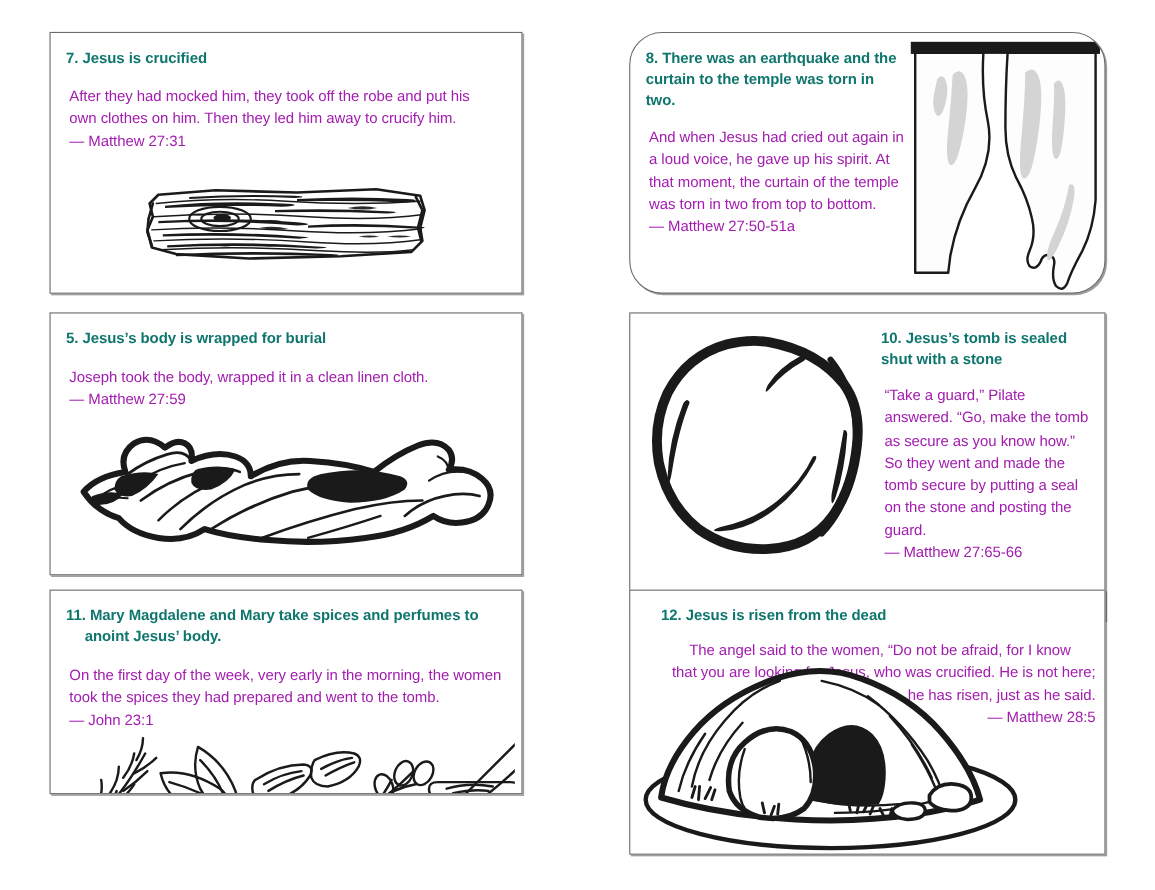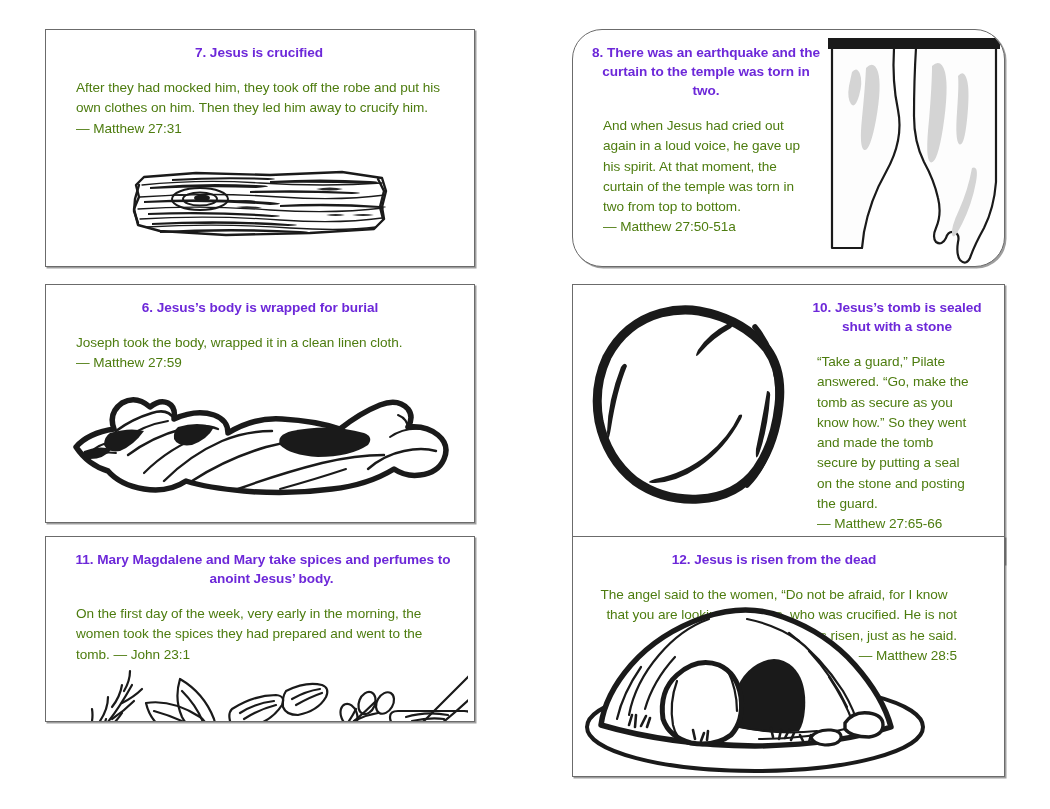--- a/index.html
+++ b/index.html
@@ -40,36 +40,35 @@
   #card-11 { left: 45px;  top: 536px; width: 430px; height: 186px; }
   #card-12 { left: 572px; top: 536px; width: 433px; height: 241px; }
 
   .card-inner {
     position: relative;
     width: 100%;
     height: 100%;
   }
 
   .title {
-    color: #6d28d9;
+    color: #0f766e;
     font-weight: bold;
     font-size: 13.6px;
     line-height: 19px;
     letter-spacing: -0.05px;
     margin: 0;
-    text-align: center;
   }
   .title .cont { display: block; padding-left: 17px; }
 
   .body {
-    color: #4d7c0f;
+    color: #a21caf;
     font-size: 13.6px;
     line-height: 20.3px;
     letter-spacing: -0.05px;
-    margin: 16px;
+    margin: 3px;
   }
   .ref { white-space: nowrap; }
 
   
   #card-7 .txt { position: absolute; left: 14px; top: 13px; width: 398px; }
   #card-7 .title { margin-bottom: 16px; }
   #card-7 .art   { position: absolute; left: 84px; top: 131px; width: 262px; height: 92px; }
 
   
   #card-8 .txt { position: absolute; left: 14px; top: 13px; width: 238px; }
@@ -86,21 +85,21 @@
   #card-10 .title { margin-bottom: 14px; }
   #card-10 .art  { position: absolute; left: 8px; top: 12px; width: 216px; height: 216px; }
 
   
   #card-11 .txt { position: absolute; left: 14px; top: 13px; width: 406px; }
   #card-11 .title { margin-bottom: 16px; }
   #card-11 .art  { position: absolute; left: 8px; top: 118px; width: 414px; height: 116px; }
 
   
   #card-12 .txt {
-    position: absolute; left: 2px; top: 13px; width: 398px;
+    position: absolute; left: 28px; top: 13px; width: 398px;
   }
   #card-12 .title { margin-bottom: 12px; }
   #card-12 .body-flow { text-align: right; }
   #card-12 .body-flow .first { display: block; text-align: center; }
   #card-12 .art { position: absolute; left: 4px; top: 62px; width: 356px; height: 176px; }
 
   svg { display: block; width: 100%; height: 100%; }
 </style>
 </head>
 <body>
@@ -191,21 +190,21 @@
             <path d="M148 136 q7 -3 4 14 q-4 22 -14 42 q-9 18 -10 10 q-1 -7 7 -24 q9 -20 13 -42 Z"></path>
           </g>
         </svg>
       </div>
     </div>
   </div>
 
   <div class="card" id="card-9">
     <div class="card-inner">
       <div class="txt">
-        <p class="title">6. Jesus’s body is wrapped for burial</p>
+        <p class="title">5. Jesus’s body is wrapped for burial</p>
         <p class="body">
           <span>Joseph took the body, wrapped it in a clean linen cloth.</span><br>
           <span class="ref">— Matthew 27:59</span>
         </p>
       </div>
       <div class="art">
         <svg viewBox="0 0 390 120" xmlns="http://www.w3.org/2000/svg">
           <g fill="none" stroke="#1a1a1a" stroke-linecap="round" stroke-linejoin="round">
 
             <path d="M8 62 Q20 48 46 44 Q40 28 54 18 Q68 10 82 22 Q92 14 100 18 Q108 22 106 34

